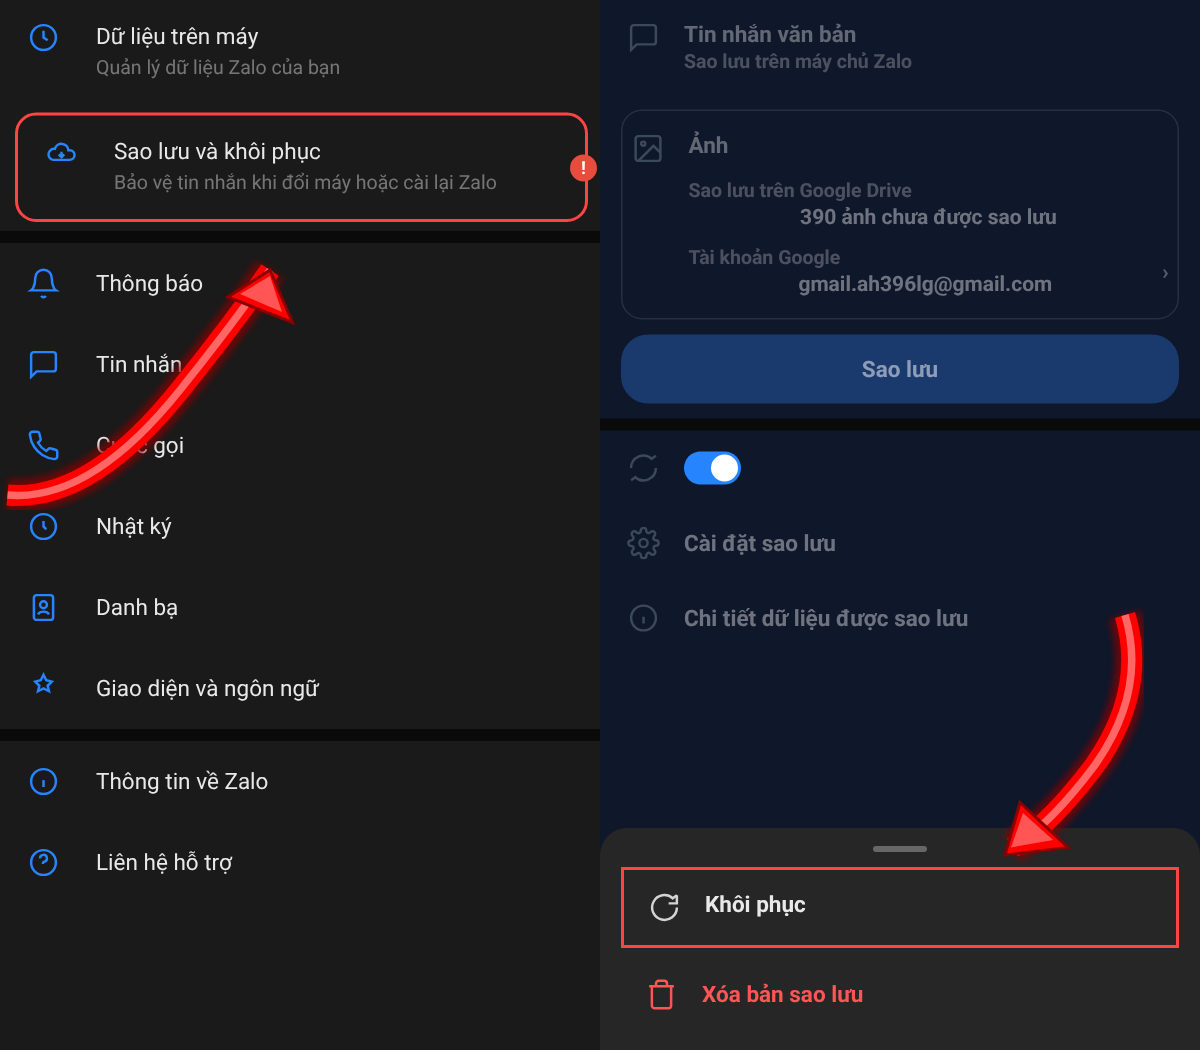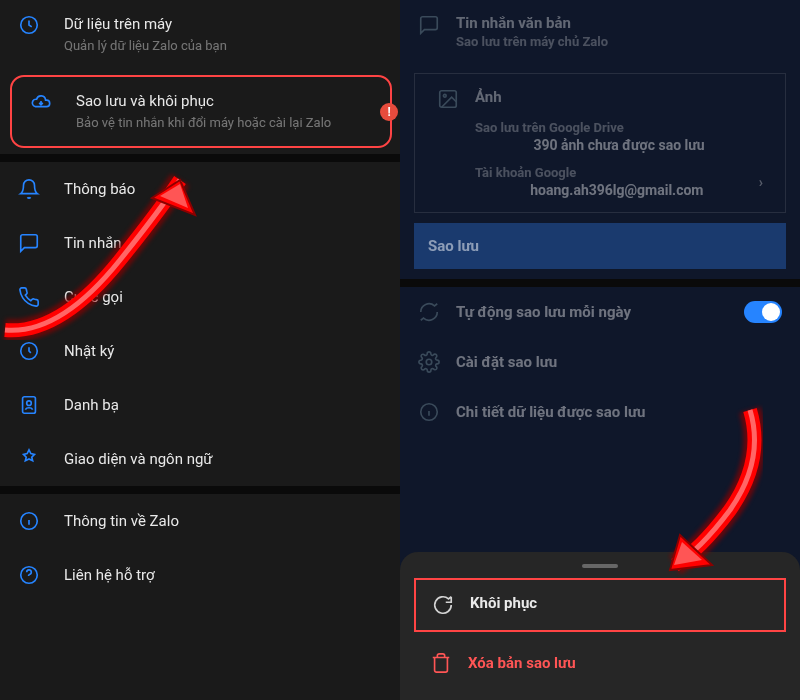--- a/index.html
+++ b/index.html
@@ -131,22 +131,22 @@
     
     .dim-sub {
       color: rgba(255,255,255,0.25);
       font-size: 13px;
       margin-top: 2px;
     }
     
     .card {
       margin: 10px 14px;
       border: 1px solid rgba(255,255,255,0.1);
-      border-radius: 0;
-      padding: 14px 22px;
+      border-radius: 14px;
+      padding: 14px 6px;
     }
     
     .card-section {
       margin-bottom: 12px;
     }
     
     .card-label {
       color: rgba(255,255,255,0.25);
       font-size: 13px;
     }
@@ -155,23 +155,23 @@
       color: rgba(255,255,255,0.4);
       font-size: 14px;
       margin-top: 2px;
       text-align: center;
     }
     
     .btn-primary {
       margin: 10px 14px;
       background: #1a3a6e;
       color: rgba(255,255,255,0.5);
-      text-align: left;
+      text-align: center;
       padding: 14px;
-      border-radius: 0;
+      border-radius: 18px;
       font-size: 15px;
     }
     
     .toggle-row {
       display: flex;
       align-items: center;
       padding: 14px 18px;
       gap: 16px;
     }
     
@@ -419,37 +419,36 @@
       </span>
       <div class="dim-title">Ảnh</div>
     </div>
     <div class="card-section" style="padding-left:38px;">
       <div class="card-label">Sao lưu trên Google Drive</div>
       <div class="card-value">390 ảnh chưa được sao lưu</div>
     </div>
     <div style="padding-left:38px; display:flex; align-items:center;">
       <div style="flex:1;">
         <div class="card-label">Tài khoản Google</div>
-        <div class="card-value">hoang.ah396lg@gmail.com</div>
+        <div class="card-value">gmail.ah396lg@gmail.com</div>
       </div>
       <span class="chevron">›</span>
     </div>
   </div>
 
   <div class="btn-primary">Sao lưu</div>
 
   <div class="divider"></div>
 
   <div class="toggle-row">
     <span class="icon icon-dim">
       <svg viewBox="0 0 24 24">
           <path d="M21 12a9 9 0 0 1-15 6.7L3 21M3 12a9 9 0 0 1 15-6.7L21 3"></path>
         </svg>
     </span>
-    <div class="toggle-label">Tự động sao lưu mỗi ngày</div>
     <div class="toggle"></div>
   </div>
 
   <div class="toggle-row">
     <span class="icon icon-dim">
       <svg viewBox="0 0 24 24">
           <circle cx="12" cy="12" r="3"></circle>
           <path d="M19.4 15a1.7 1.7 0 0 0 .3 1.8l.1.1a2 2 0 1 1-2.8 2.8l-.1-.1a1.7 1.7 0 0 0-1.8-.3 1.7 1.7 0 0 0-1 1.5V21a2 2 0 0 1-4 0v-.1a1.7 1.7 0 0 0-1.1-1.5 1.7 1.7 0 0 0-1.8.3l-.1.1a2 2 0 1 1-2.8-2.8l.1-.1a1.7 1.7 0 0 0 .3-1.8 1.7 1.7 0 0 0-1.5-1H3a2 2 0 0 1 0-4h.1a1.7 1.7 0 0 0 1.5-1.1 1.7 1.7 0 0 0-.3-1.8l-.1-.1a2 2 0 1 1 2.8-2.8l.1.1a1.7 1.7 0 0 0 1.8.3H9a1.7 1.7 0 0 0 1-1.5V3a2 2 0 0 1 4 0v.1a1.7 1.7 0 0 0 1 1.5 1.7 1.7 0 0 0 1.8-.3l.1-.1a2 2 0 1 1 2.8 2.8l-.1.1a1.7 1.7 0 0 0-.3 1.8V9c.3.6.9 1 1.5 1H21a2 2 0 0 1 0 4h-.1a1.7 1.7 0 0 0-1.5 1z"></path>
         </svg>
     </span>

